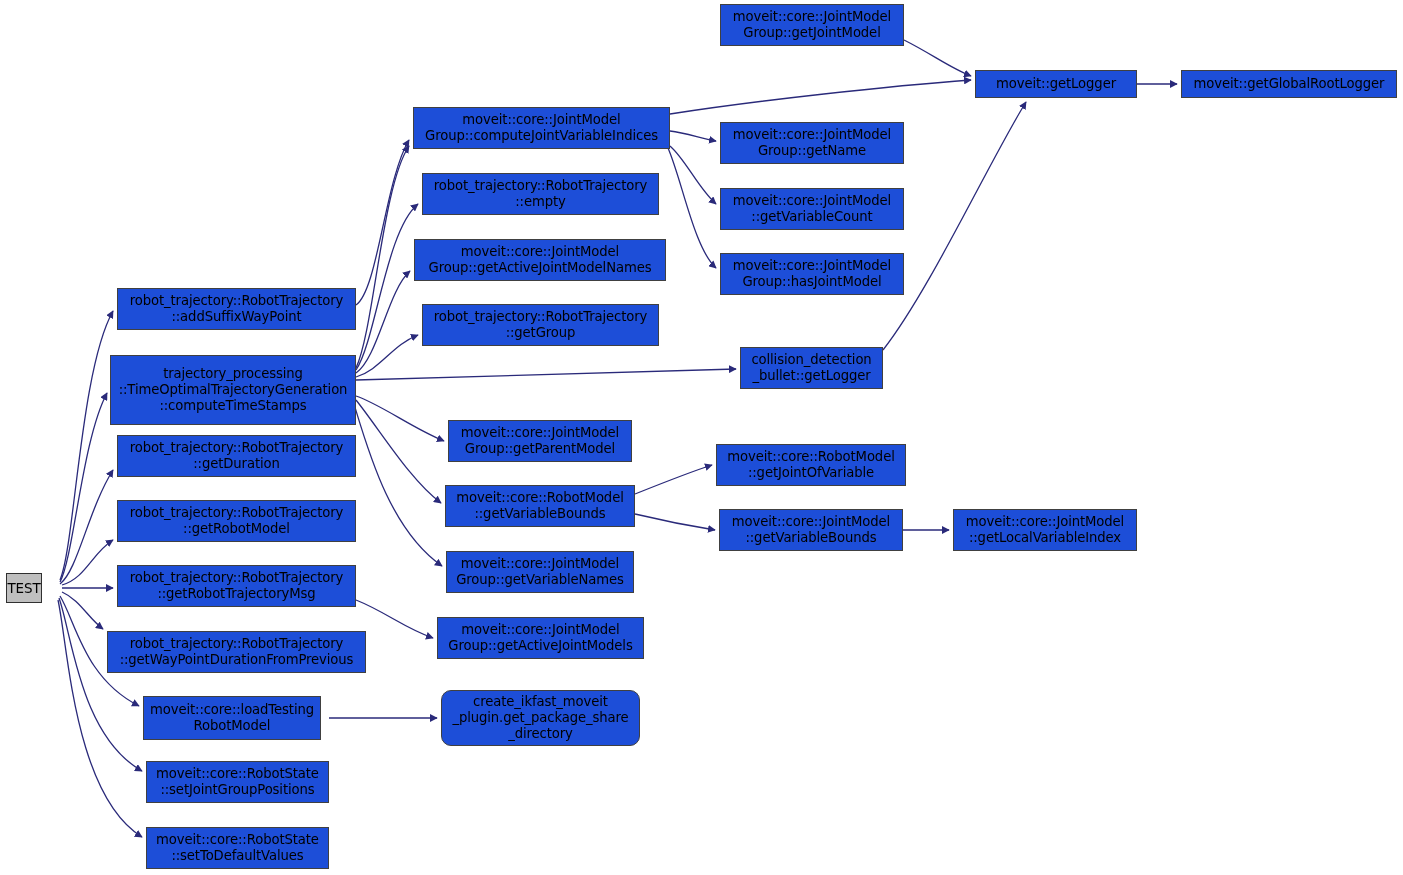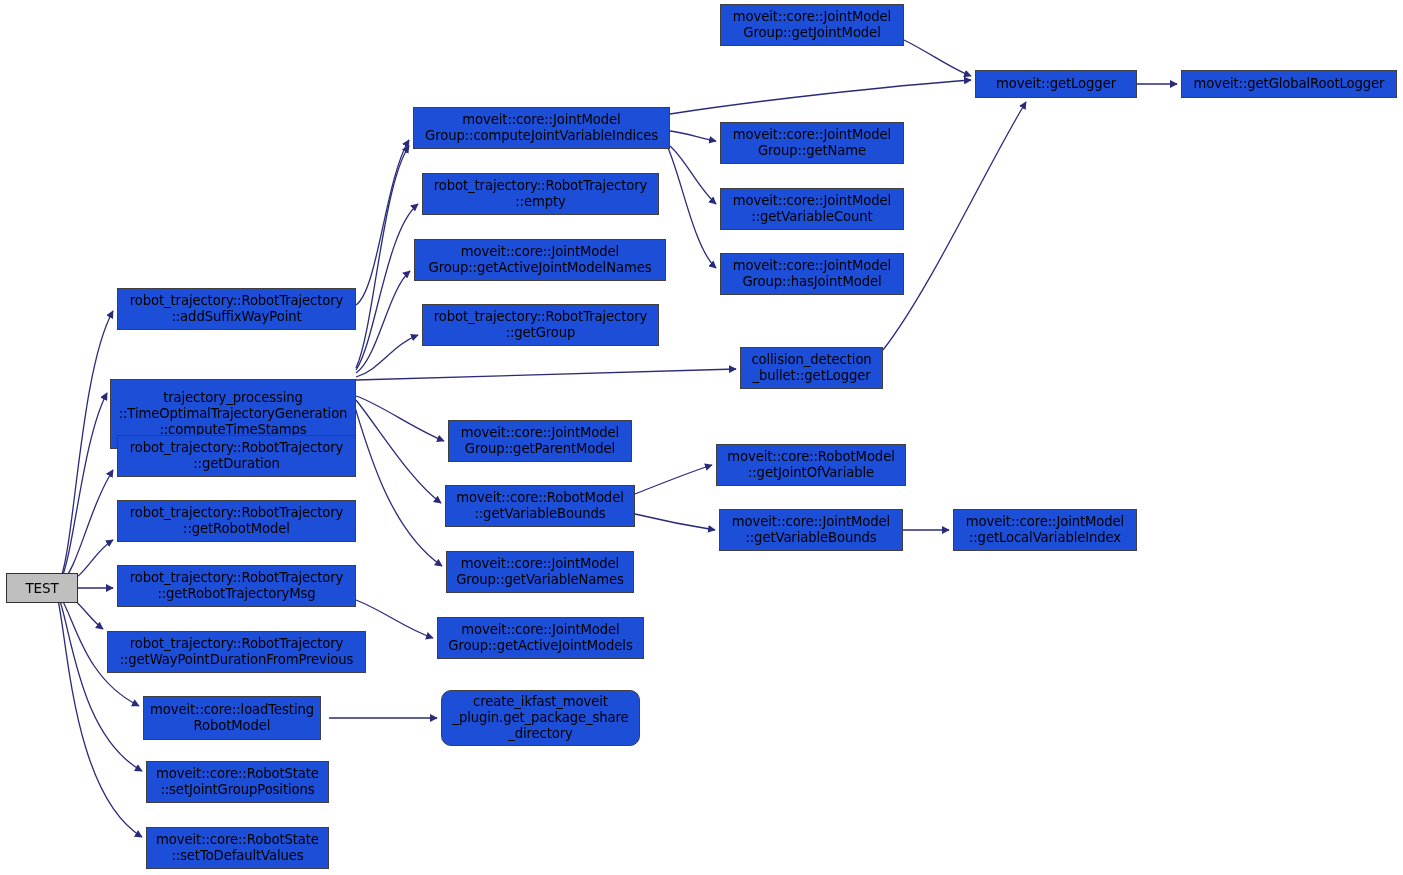--- a/index.html
+++ b/index.html
@@ -81,24 +81,24 @@
         <path d="M668,148 C682,180 694,248 716,268" fill="none" stroke="#2a2a7a" stroke-width="1.3" marker-end="url(#arrow)"></path>
         <path d="M904,40 C932,54 950,68 971,76" fill="none" stroke="#2a2a7a" stroke-width="1.3" marker-end="url(#arrow)"></path>
         <path d="M883,350 C930,290 990,160 1026,102" fill="none" stroke="#2a2a7a" stroke-width="1.3" marker-end="url(#arrow)"></path>
         <path d="M1117,84 L1177,84" fill="none" stroke="#2a2a7a" stroke-width="1.3" marker-end="url(#arrow)"></path>
         <path d="M635,494 C660,484 690,472 712,465" fill="none" stroke="#2a2a7a" stroke-width="1.3" marker-end="url(#arrow)"></path>
         <path d="M635,514 C660,520 690,526 715,530" fill="none" stroke="#2a2a7a" stroke-width="1.3" marker-end="url(#arrow)"></path>
         <path d="M903,530 L949,530" fill="none" stroke="#2a2a7a" stroke-width="1.3" marker-end="url(#arrow)"></path>
       </g>
   </svg>
   <div id="nodes-group">
-      <div class="node root" style="left: 6px; top: 573px; width: 72px; height: 30px;">TEST</div>
+      <div class="node root" style="left: 6px; top: 573px; width: 36px; height: 30px;">TEST</div>
       <div class="node" style="left: 117px; top: 288px; width: 239px; height: 42px;">robot_trajectory::RobotTrajectory
 ::addSuffixWayPoint</div>
-      <div class="node" style="left: 110px; top: 355px; width: 246px; height: 70px; margin-top: 24px;">trajectory_processing
+      <div class="node" style="left: 110px; top: 355px; width: 246px; height: 70px;">trajectory_processing
 ::TimeOptimalTrajectoryGeneration
 ::computeTimeStamps</div>
       <div class="node" style="left: 117px; top: 435px; width: 239px; height: 42px;">robot_trajectory::RobotTrajectory
 ::getDuration</div>
       <div class="node" style="left: 117px; top: 500px; width: 239px; height: 42px;">robot_trajectory::RobotTrajectory
 ::getRobotModel</div>
       <div class="node" style="left: 117px; top: 565px; width: 239px; height: 42px;">robot_trajectory::RobotTrajectory
 ::getRobotTrajectoryMsg</div>
       <div class="node" style="left: 107px; top: 631px; width: 259px; height: 42px;">robot_trajectory::RobotTrajectory
 ::getWayPointDurationFromPrevious</div>

